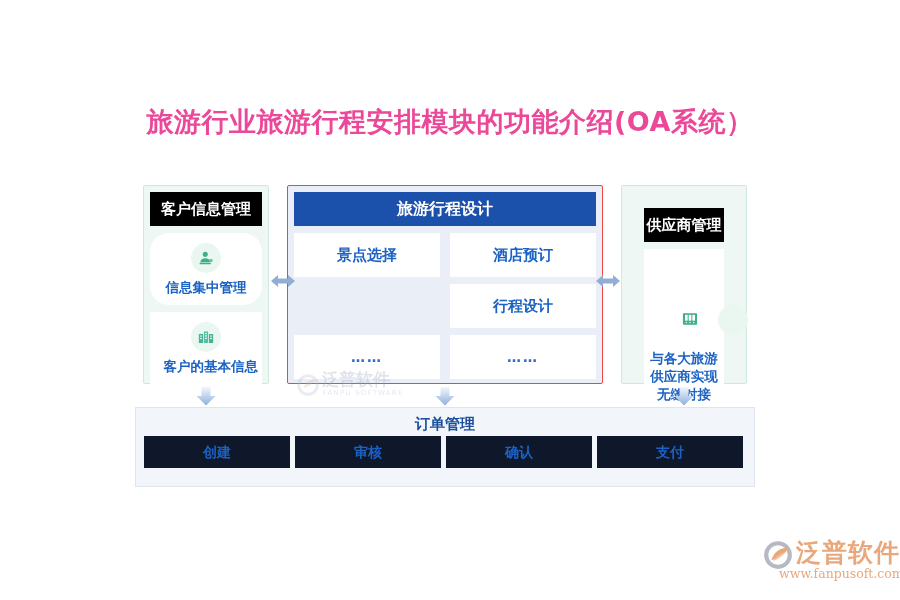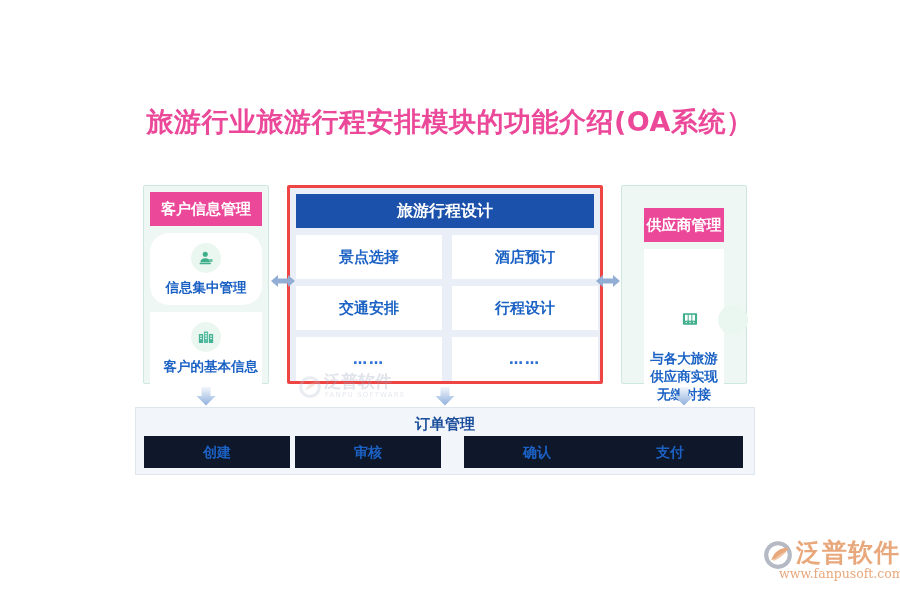--- a/index.html
+++ b/index.html
@@ -62,21 +62,21 @@
     border: 1px solid #cfe8dd;
     padding: 6px;
   }
 
   .col-center {
     left: 152px;
     top: 2px;
     width: 316px;
     height: 199px;
     background: #eaeef6;
-    border: 3px solid #ef4444;
+    border: 1px solid #ef4444;
     padding: 6px;
   }
 
   .col-right {
     left: 486px;
     top: 2px;
     width: 126px;
     height: 199px;
     background: #eef7f3;
     border: 1px solid #cfe8dd;
@@ -87,21 +87,21 @@
   .hdr {
     box-sizing: border-box;
     height: 34px;
     line-height: 34px;
     text-align: center;
     color: #ffffff;
     font-weight: bold;
     font-size: 15px;
     white-space: nowrap;
   }
-  .hdr-green { background: #ec4899; }
+  .hdr-green { background: #000000; }
   .hdr-blue  { background: #1b50ab; font-size: 16px; }
 
   
   .card {
     box-sizing: border-box;
     background: #ffffff;
     text-align: center;
     color: #1b62c4;
     font-weight: bold;
     font-size: 14px;
@@ -257,21 +257,21 @@
   .v-arrow-1 { left: 60px; }
   .v-arrow-2 { left: 299px; }
   .v-arrow-3 { left: 538px; }
 
   
   .order-panel {
     position: absolute;
     left: 0;
     top: 224px;
     width: 620px;
-    height: 68px;
+    height: 80px;
     box-sizing: border-box;
     background: #f2f5f9;
     border: 1px solid #dfe5ee;
     padding: 4px 8px 8px 8px;
   }
   .order-title {
     height: 24px;
     line-height: 24px;
     text-align: center;
     color: #1b4f9c;
@@ -290,21 +290,21 @@
     height: 32px;
     line-height: 32px;
     background: #0f172a;
     text-align: center;
     color: #1b62c4;
     font-weight: bold;
     font-size: 14px;
   }
   .oc0 { left: 0px; }
   .oc1 { left: 151px; }
-  .oc2 { left: 320px; text-align: center; }
+  .oc2 { left: 302px; text-align: center; }
   .oc3 { left: 453px; }
 
   
   .logo {
     position: absolute;
     left: 763px;
     top: 536px;
     width: 130px;
     height: 46px;
   }
@@ -377,21 +377,20 @@
         <div class="label">客户的基本信息</div>
       </div>
     </div>
 
     <div class="col col-center">
       <div class="hdr hdr-blue">旅游行程设计</div>
 
       <div class="grid">
         <div class="grid-cell gc-r0 gc-c1">酒店预订</div>
         <div class="grid-cell gc-r0 gc-c0">景点选择</div>
-        <div class="grid-cell gc-r1 gc-c0">交通安排</div>
         <div class="grid-cell gc-r1 gc-c1">行程设计</div>
         <div class="grid-cell gc-r2 gc-c0 dots">……</div>
         <div class="grid-cell gc-r2 gc-c1 dots">……</div>
 
         <div class="watermark">
           <svg class="wm-mark" viewBox="0 0 40 40" aria-hidden="true">
             <path d="M20 2 A18 18 0 1 0 20 38 A18 18 0 1 0 20 2 Z M20 7 A13 13 0 1 1 20 33 A13 13 0 1 1 20 7 Z" fill="#b9c2d2"></path>
             <path d="M12 26 C16 14, 26 10, 33 11 C28 18, 22 22, 12 26 Z" fill="#d9b7a6"></path>
           </svg>
           <div class="wm-text">泛普软件</div>

